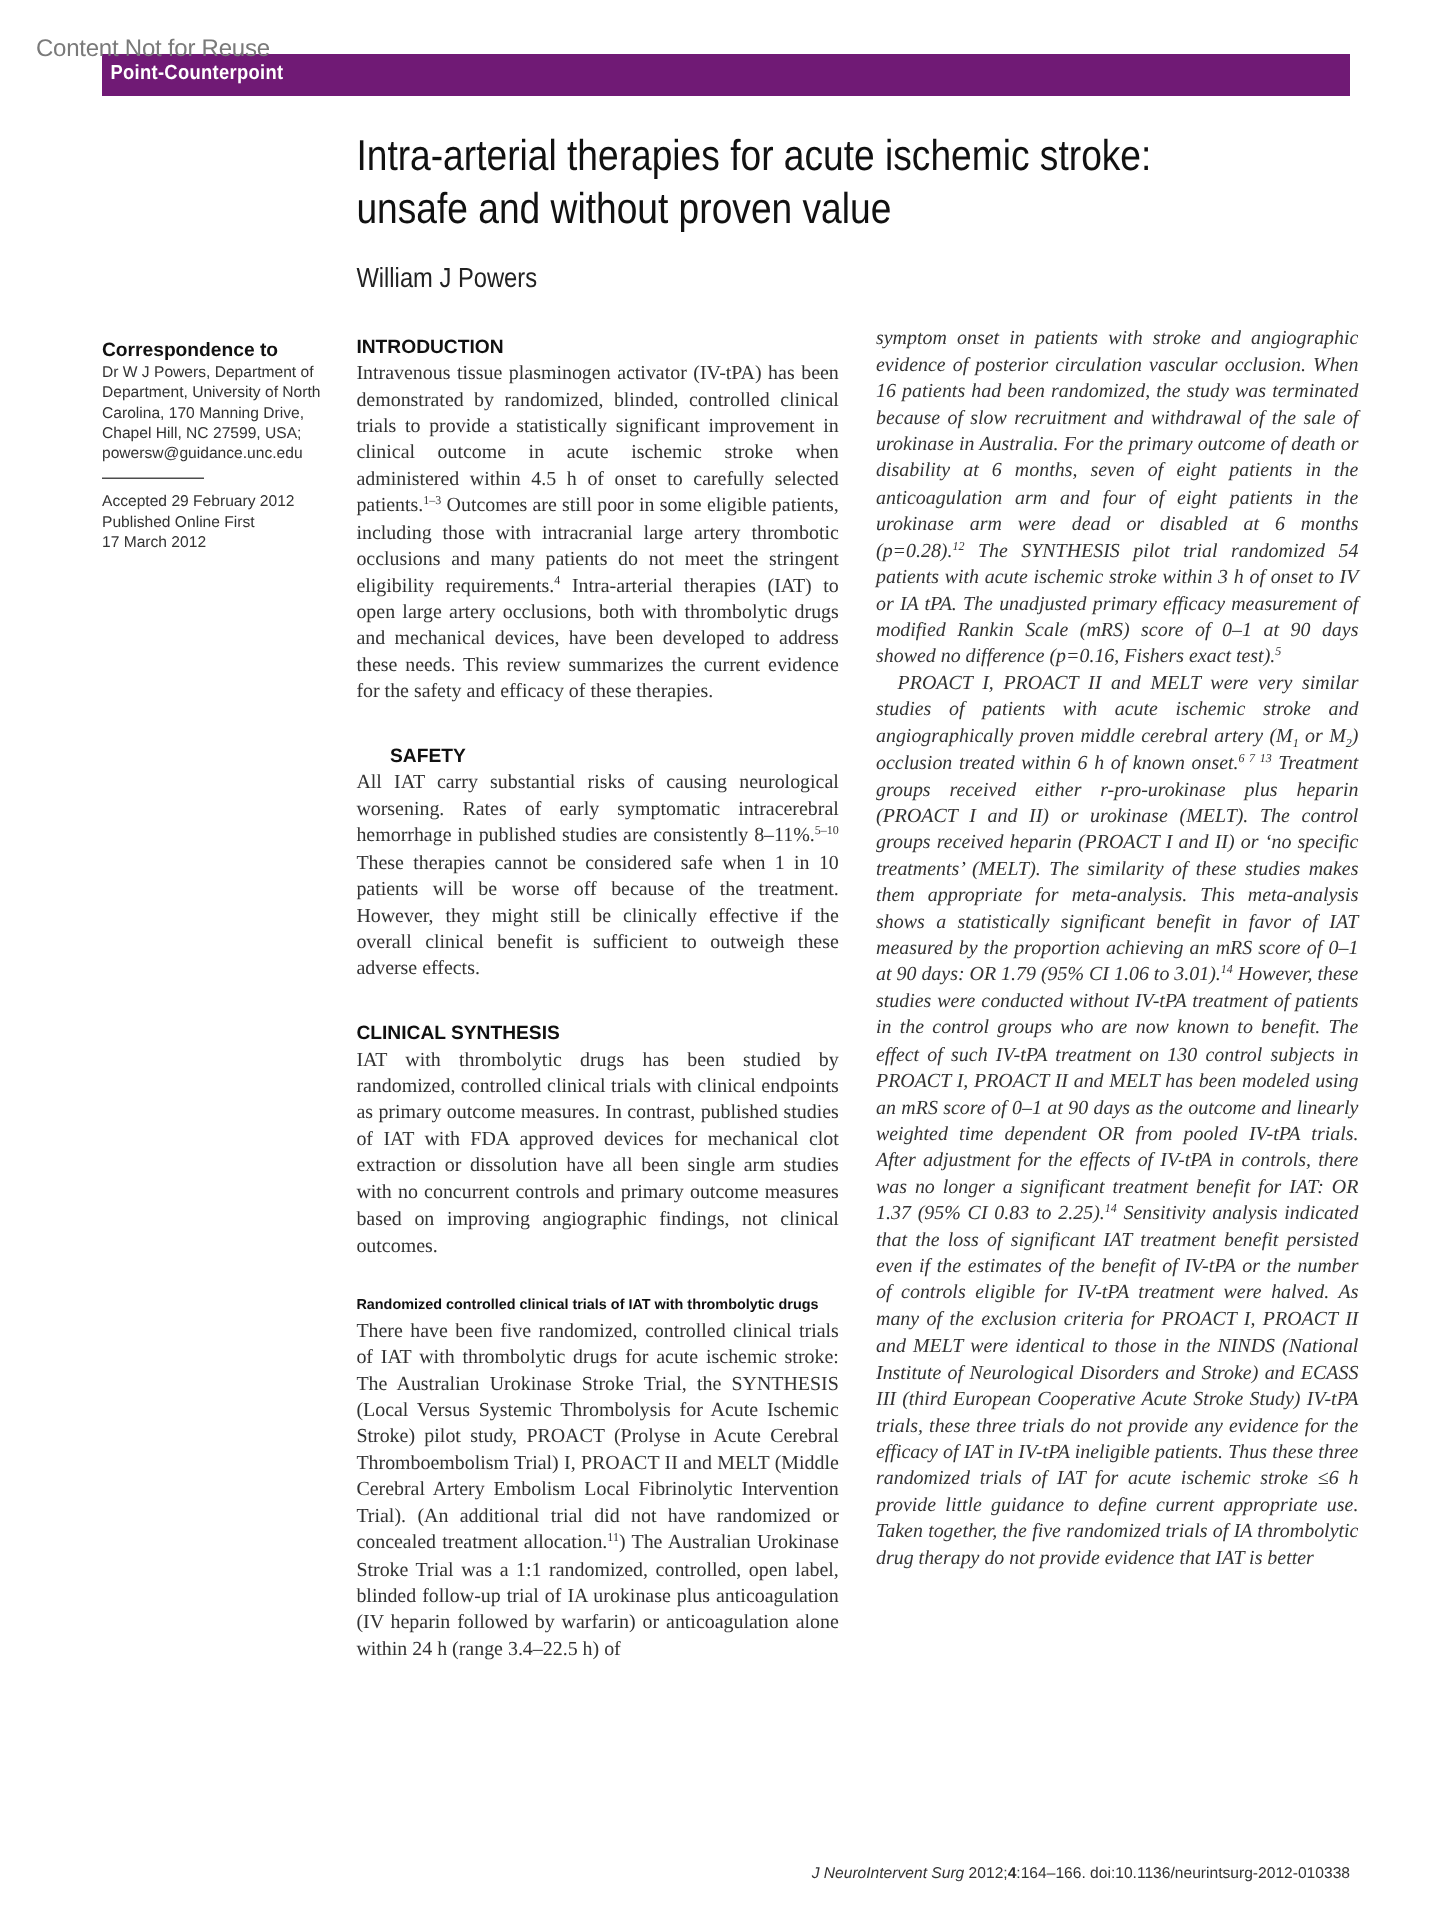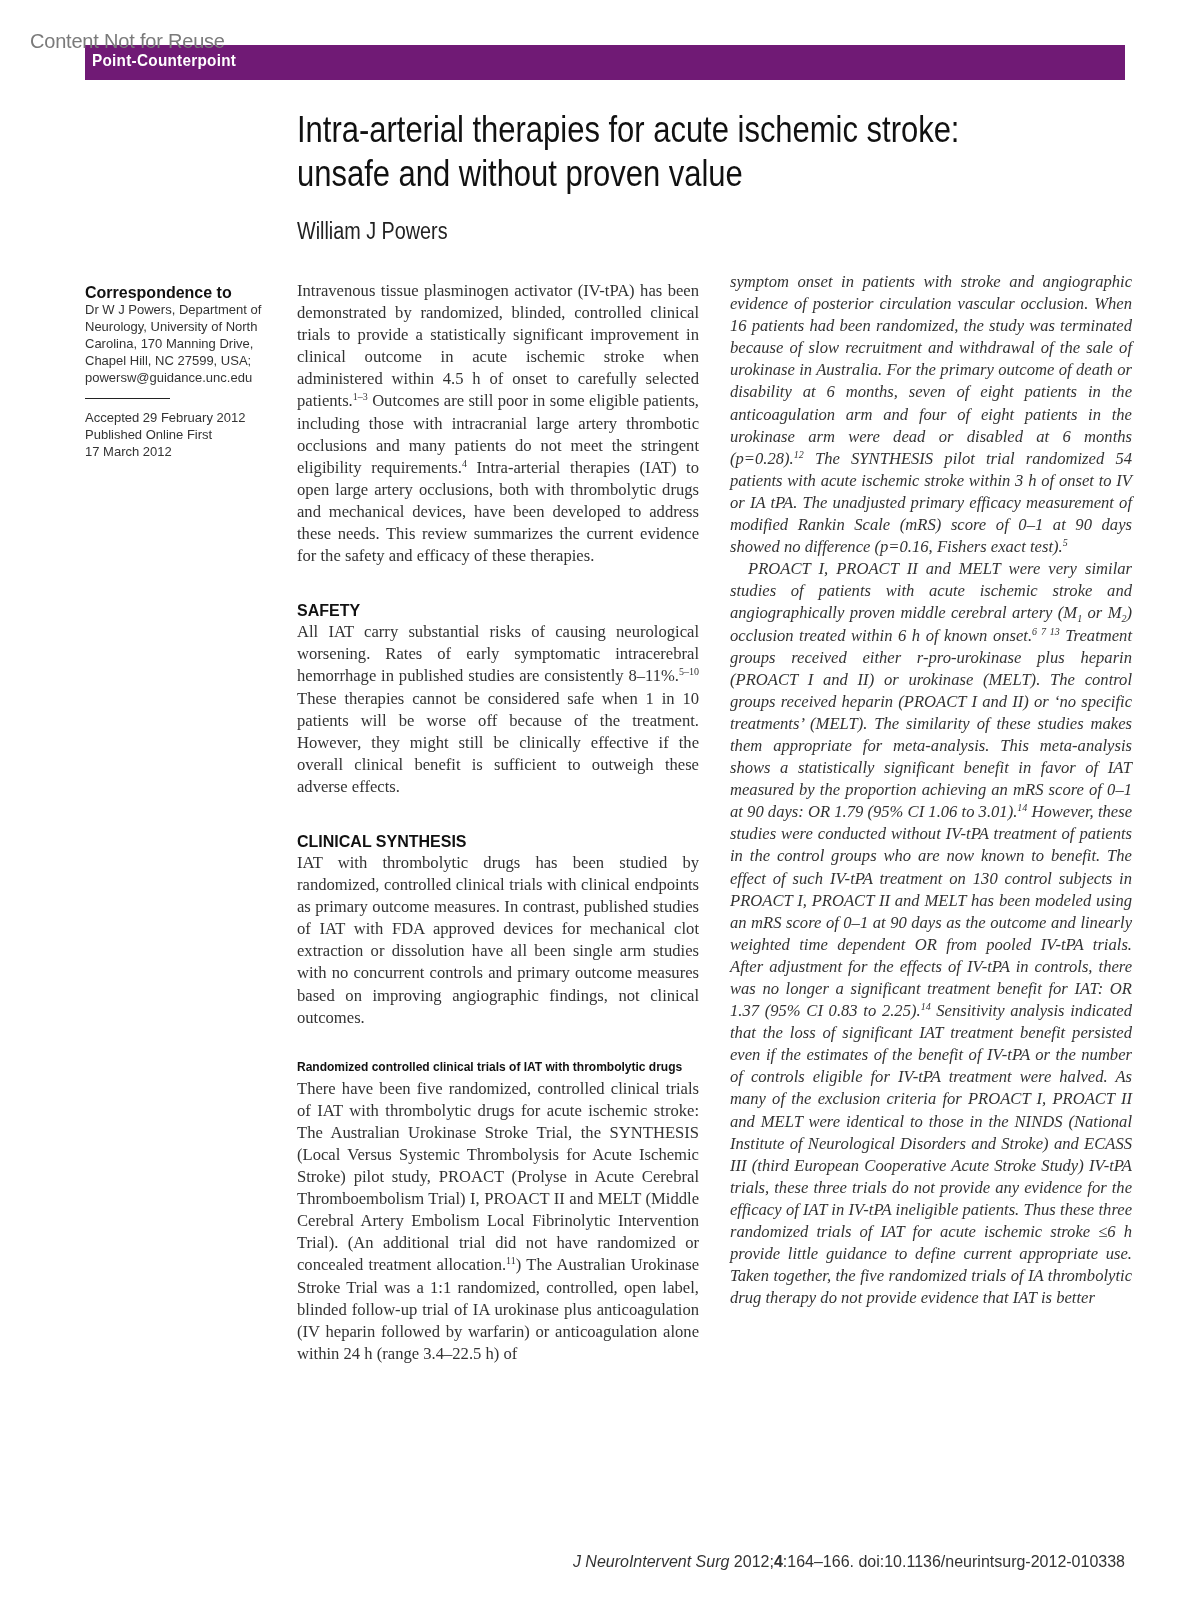--- a/index.html
+++ b/index.html
@@ -16,21 +16,21 @@
   .col-left { left: 297px; }
   .col-right { left: 730px; font-style: italic; }
   .col h2 { font-family: "Liberation Sans", sans-serif; font-size: 16px; font-weight: bold; color: #111; margin: 0; line-height: 20px; }
   .col h3 { font-family: "Liberation Sans", sans-serif; font-size: 12px; font-weight: bold; color: #111; margin: 0; line-height: 21px; }
   .col p { margin: 0; }
   .col .gap { height: 22px; }
   .col .indent { text-indent: 18px; }
   sup { font-size: 10px; line-height: 0; vertical-align: 6px; }
   sub { font-size: 10px; line-height: 0; }
   .footer-page { position: absolute; left: 85px; top: 1631px; font-family: "Liberation Sans", sans-serif; font-size: 18px; color: #333; }
-  .footer-cite { position: absolute; right: 75px; top: 1553px; font-family: "Liberation Sans", sans-serif; font-size: 16px; color: #333; }
+  .footer-cite { position: absolute; right: 75px; top: 1553px; font-family: "Liberation Sans", sans-serif; font-size: 13px; color: #333; }
   .footer-cite i { font-style: italic; }
 </style>
 </head>
 <body>
 
 <div class="watermark">Content Not for Reuse</div>
 
 <div class="banner">
   <span class="banner-label">Point-Counterpoint</span>
 </div>
@@ -38,34 +38,35 @@
 <div class="title">
   <div>Intra-arterial therapies for acute ischemic stroke:</div>
   <div>unsafe and without proven value</div>
 </div>
 
 <div class="author">William J Powers</div>
 
 <div class="sidebar">
   <div class="corr-head">Correspondence to</div>
   <div>Dr W J Powers, Department of</div>
-  <div>Neurology, University of North</div>
+  <div>Department, University of North</div>
   <div>Carolina, 170 Manning Drive,</div>
   <div>Chapel Hill, NC 27599, USA;</div>
   <div>powersw@guidance.unc.edu</div>
   <div class="rule"></div>
   <div>Accepted 29 February 2012</div>
   <div>Published Online First</div>
   <div>17 March 2012</div>
 </div>
 
 <div class="col col-left">
+  <h2>INTRODUCTION</h2>
   <p><span>Intravenous tissue plasminogen activator (IV-tPA) has been demonstrated by randomized, blinded, controlled clinical trials to provide a statistically significant improvement in clinical outcome in acute ischemic stroke when administered within 4.5 h of onset to carefully selected patients.</span><sup>1–3</sup><span> Outcomes are still poor in some eligible patients, including those with intracranial large artery thrombotic occlusions and many patients do not meet the stringent eligibility requirements.</span><sup>4</sup><span> Intra-arterial therapies (IAT) to open large artery occlusions, both with thrombolytic drugs and mechanical devices, have been developed to address these needs. This review summarizes the current evidence for the safety and efficacy of these therapies.</span></p>
   <div class="gap"></div>
-  <h2 style="margin-top:12px;">SAFETY</h2>
+  <h2 style="margin-top:12px;margin-left:28px;">SAFETY</h2>
   <p><span>All IAT carry substantial risks of causing neurological worsening. Rates of early symptomatic intracerebral hemorrhage in published studies are consistently 8–11%.</span><sup>5–10</sup><span> These therapies cannot be considered safe when 1 in 10 patients will be worse off because of the treatment. However, they might still be clinically effective if the overall clinical benefit is sufficient to outweigh these adverse effects.</span></p>
   <div class="gap"></div>
   <h2 style="margin-top:12px;">CLINICAL SYNTHESIS</h2>
   <p>IAT with thrombolytic drugs has been studied by randomized, controlled clinical trials with clinical endpoints as primary outcome measures. In contrast, published studies of IAT with FDA approved devices for mechanical clot extraction or dissolution have all been single arm studies with no concurrent controls and primary outcome measures based on improving angiographic findings, not clinical outcomes.</p>
   <div class="gap"></div>
   <h3 style="margin-top:6px;">Randomized controlled clinical trials of IAT with thrombolytic drugs</h3>
   <p id="rct-p1"><span>There have been five randomized, controlled clinical trials of IAT with thrombolytic drugs for acute ischemic stroke: The Australian Urokinase Stroke Trial, the SYNTHESIS (Local Versus Systemic Thrombolysis for Acute Ischemic Stroke) pilot study, PROACT (Prolyse in Acute Cerebral Thromboembolism Trial) I, PROACT II and MELT (Middle Cerebral Artery Embolism Local Fibrinolytic Intervention Trial). (An additional trial did not have randomized or concealed treatment allocation.</span><sup>11</sup><span id="rct-p1b">) The Australian Urokinase Stroke Trial was a 1:1 randomized, controlled, open label, blinded follow-up trial of IA urokinase plus anticoagulation (IV heparin followed by warfarin) or anticoagulation alone within 24 h (range 3.4–22.5 h) of</span></p>
 </div>
 
 <div class="col col-right" style="top:271px;">

